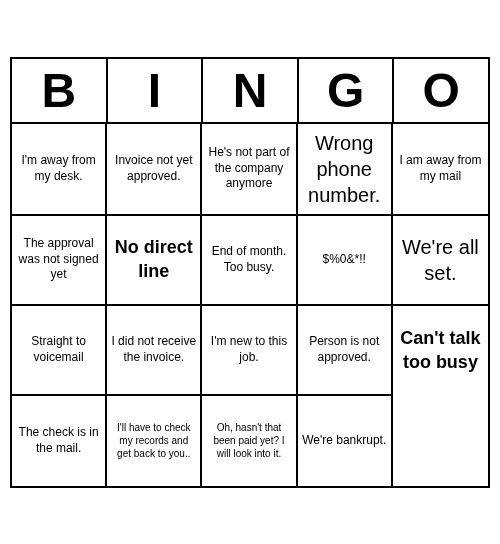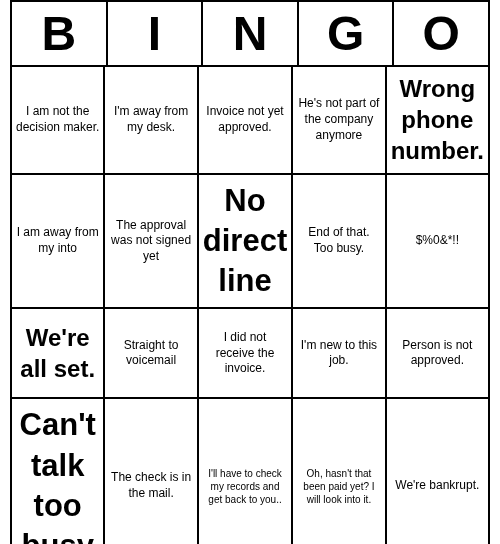--- a/index.html
+++ b/index.html
@@ -48,49 +48,48 @@
       line-height: 1.3;
     }
     .bingo-cell:nth-child(5n) {
       border-right: none;
       text-align: center;
     }
     .bingo-cell:nth-last-child(-n+5) {
       border-bottom: none;
     }
     .bingo-cell.large-text {
-      font-size: 24px;
-      font-weight: bold;
+      font-size: 20px;
+      font-weight: normal;
     }
     .bingo-cell.xlarge-text {
-      font-size: 31px;
+      font-size: 18px;
       font-weight: bold;
     }
   </style>
 </head>
 <body>
 
 <div class="bingo-card">
   <div class="bingo-header">
   <div class="bingo-header-cell">B</div>
       <div class="bingo-header-cell">I</div>
       <div class="bingo-header-cell">N</div>
       <div class="bingo-header-cell">G</div>
       <div class="bingo-header-cell">O</div>
     </div>
   <div class="bingo-grid">
-      <div class="bingo-cell">I am not the decision maker.</div>
       <div class="bingo-cell">I'm away from my desk.</div>
       <div class="bingo-cell">Invoice not yet approved.</div>
       <div class="bingo-cell">He's not part of the company anymore</div>
       <div class="bingo-cell large-text">Wrong phone number.</div>
-      <div class="bingo-cell">I am away from my into</div>
+      <div class="bingo-cell">I am away from my mail</div>
       <div class="bingo-cell">The approval was not signed yet</div>
       <div class="bingo-cell xlarge-text">No direct line</div>
-      <div class="bingo-cell">End of that. Too busy.</div>
+      <div class="bingo-cell">End of month. Too busy.</div>
       <div class="bingo-cell">$%0&amp;*!!</div>
       <div class="bingo-cell large-text">We're all set.</div>
       <div class="bingo-cell">Straight to voicemail</div>
       <div class="bingo-cell">I did not receive the invoice.</div>
       <div class="bingo-cell">I'm new to this job.</div>
       <div class="bingo-cell">Person is not approved.</div>
       <div class="bingo-cell xlarge-text">Can't talk too busy</div>
       <div class="bingo-cell">The check is in the mail.</div>
       <div class="bingo-cell" style="font-size: 10px;">I'll have to check my records and get back to you..</div>
       <div class="bingo-cell" style="font-size: 10px;">Oh, hasn't that been paid yet? I will look into it.</div>

